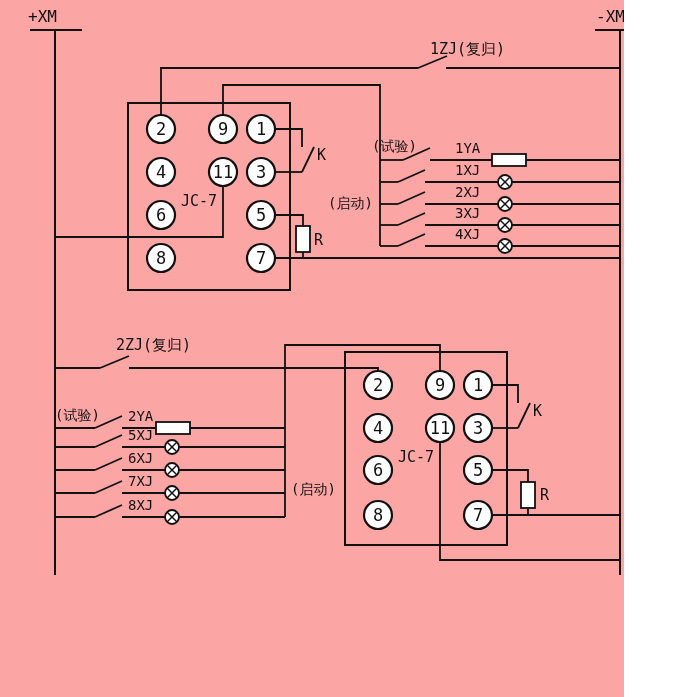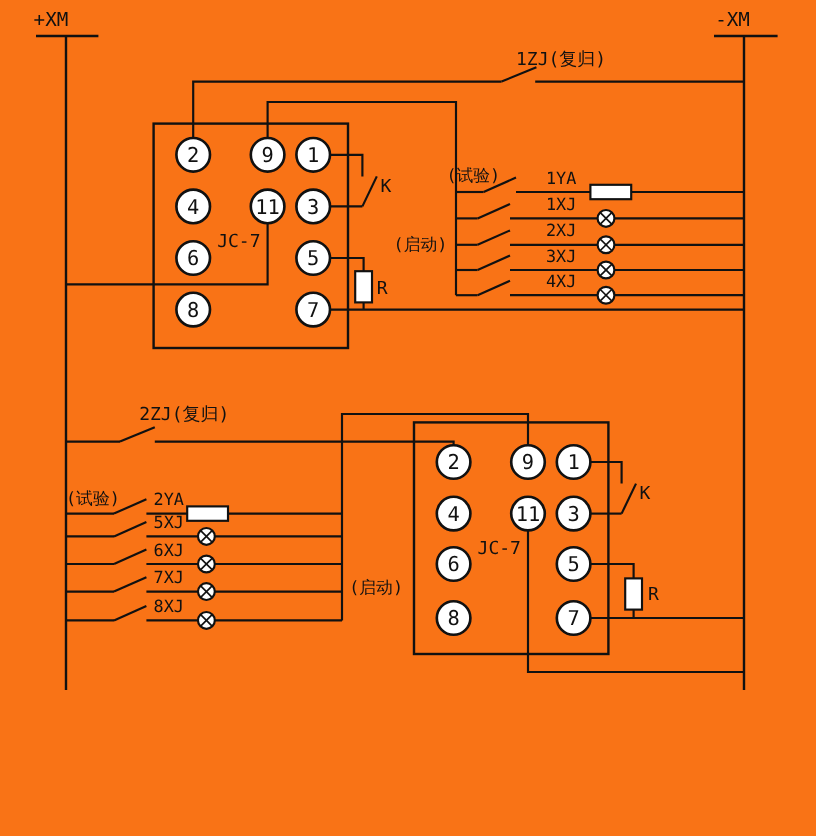--- a/index.html
+++ b/index.html
@@ -1,16 +1,16 @@
 <!DOCTYPE html>
 <html><head>
 <meta charset="utf-8">
 <style>
   html,body{margin:0;padding:0;background:#ffffff;}
-  .stage{position:relative;width:680px;height:697px;background:#f97316;overflow:hidden;}
+  .stage{position:relative;width:624px;height:697px;background:#fca5a5;overflow:hidden;}
   svg{display:block;}
   svg text{font-family:"DejaVu Sans Mono","Liberation Sans",monospace;fill:#111111;}
 </style>
 </head>
 <body>
 
 <div class="stage">
   <svg id="schematic" width="680" height="697" viewBox="0 0 680 697">
       <polyline points="161,115 161,68 418,68" fill="none" stroke="#111111" stroke-width="1.8"></polyline>
       <polyline points="446,68 620,68" fill="none" stroke="#111111" stroke-width="1.8"></polyline>

